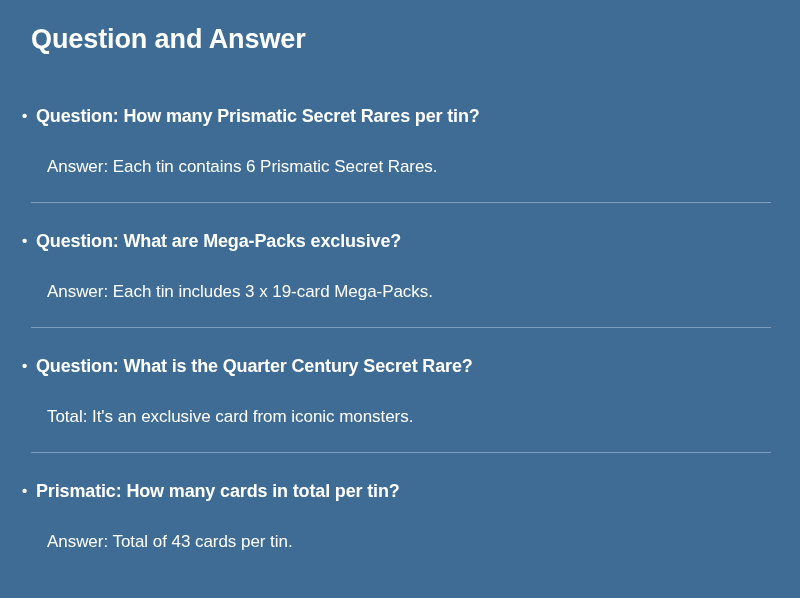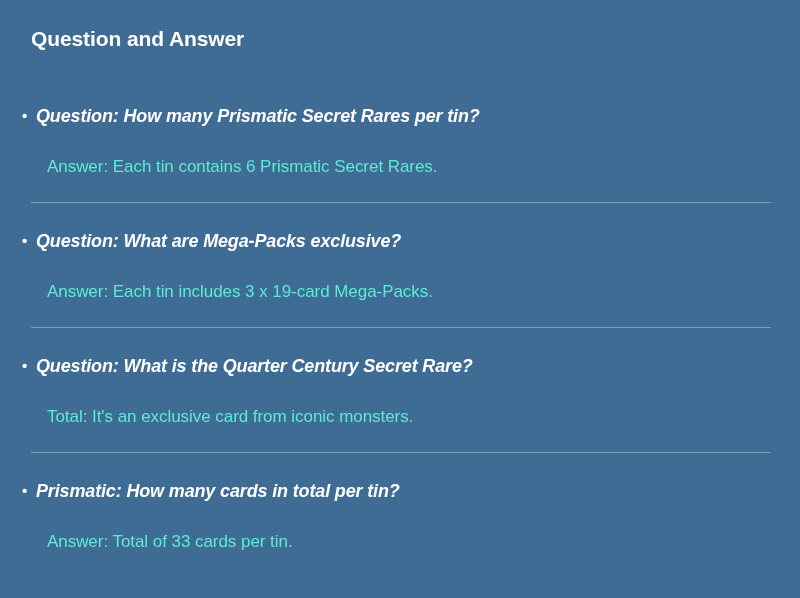--- a/index.html
+++ b/index.html
@@ -20,21 +20,21 @@
     width: 800px;
     height: 598px;
     box-sizing: border-box;
     padding: 0;
     background: #3f6c95;
   }
   .page-title {
     position: absolute;
     left: 31px;
     top: 22px;
-    font-size: 21px;
+    font-size: 27px;
     line-height: 34px;
     font-weight: bold;
     color: #ffffff;
     letter-spacing: -0.1px;
     white-space: nowrap;
   }
   .qa-list {
     position: absolute;
     left: 0;
     top: 92px;
@@ -65,31 +65,30 @@
     width: 14px;
     font-size: 15px;
     line-height: 24px;
     color: #ffffff;
     text-align: left;
   }
   .qa-question-text {
     flex: 1 1 auto;
     white-space: nowrap;
     overflow: hidden;
-    font-style: italic;
   }
   .qa-answer {
     position: absolute;
     left: 47px;
     top: 63px;
     right: 30px;
     font-size: 17px;
     line-height: 24px;
     font-weight: normal;
-    color: #5eead4;
+    color: #ffffff;
     letter-spacing: -0.05px;
     white-space: nowrap;
     overflow: hidden;
   }
   .qa-divider {
     position: absolute;
     left: 31px;
     top: 110px;
     width: 740px;
     height: 1px;
@@ -130,18 +129,18 @@
       </div>
       <div class="qa-answer">Total: It's an exclusive card from iconic monsters.</div>
       <div class="qa-divider"></div>
     </div>
 
     <div class="qa-group">
       <div class="qa-question">
         <span class="qa-bullet">•</span>
         <span class="qa-question-text">Prismatic: How many cards in total per tin?</span>
       </div>
-      <div class="qa-answer">Answer: Total of 33 cards per tin.</div>
+      <div class="qa-answer">Answer: Total of 43 cards per tin.</div>
 
     </div>
 
   </div>
 </div>
 
 </body></html>

